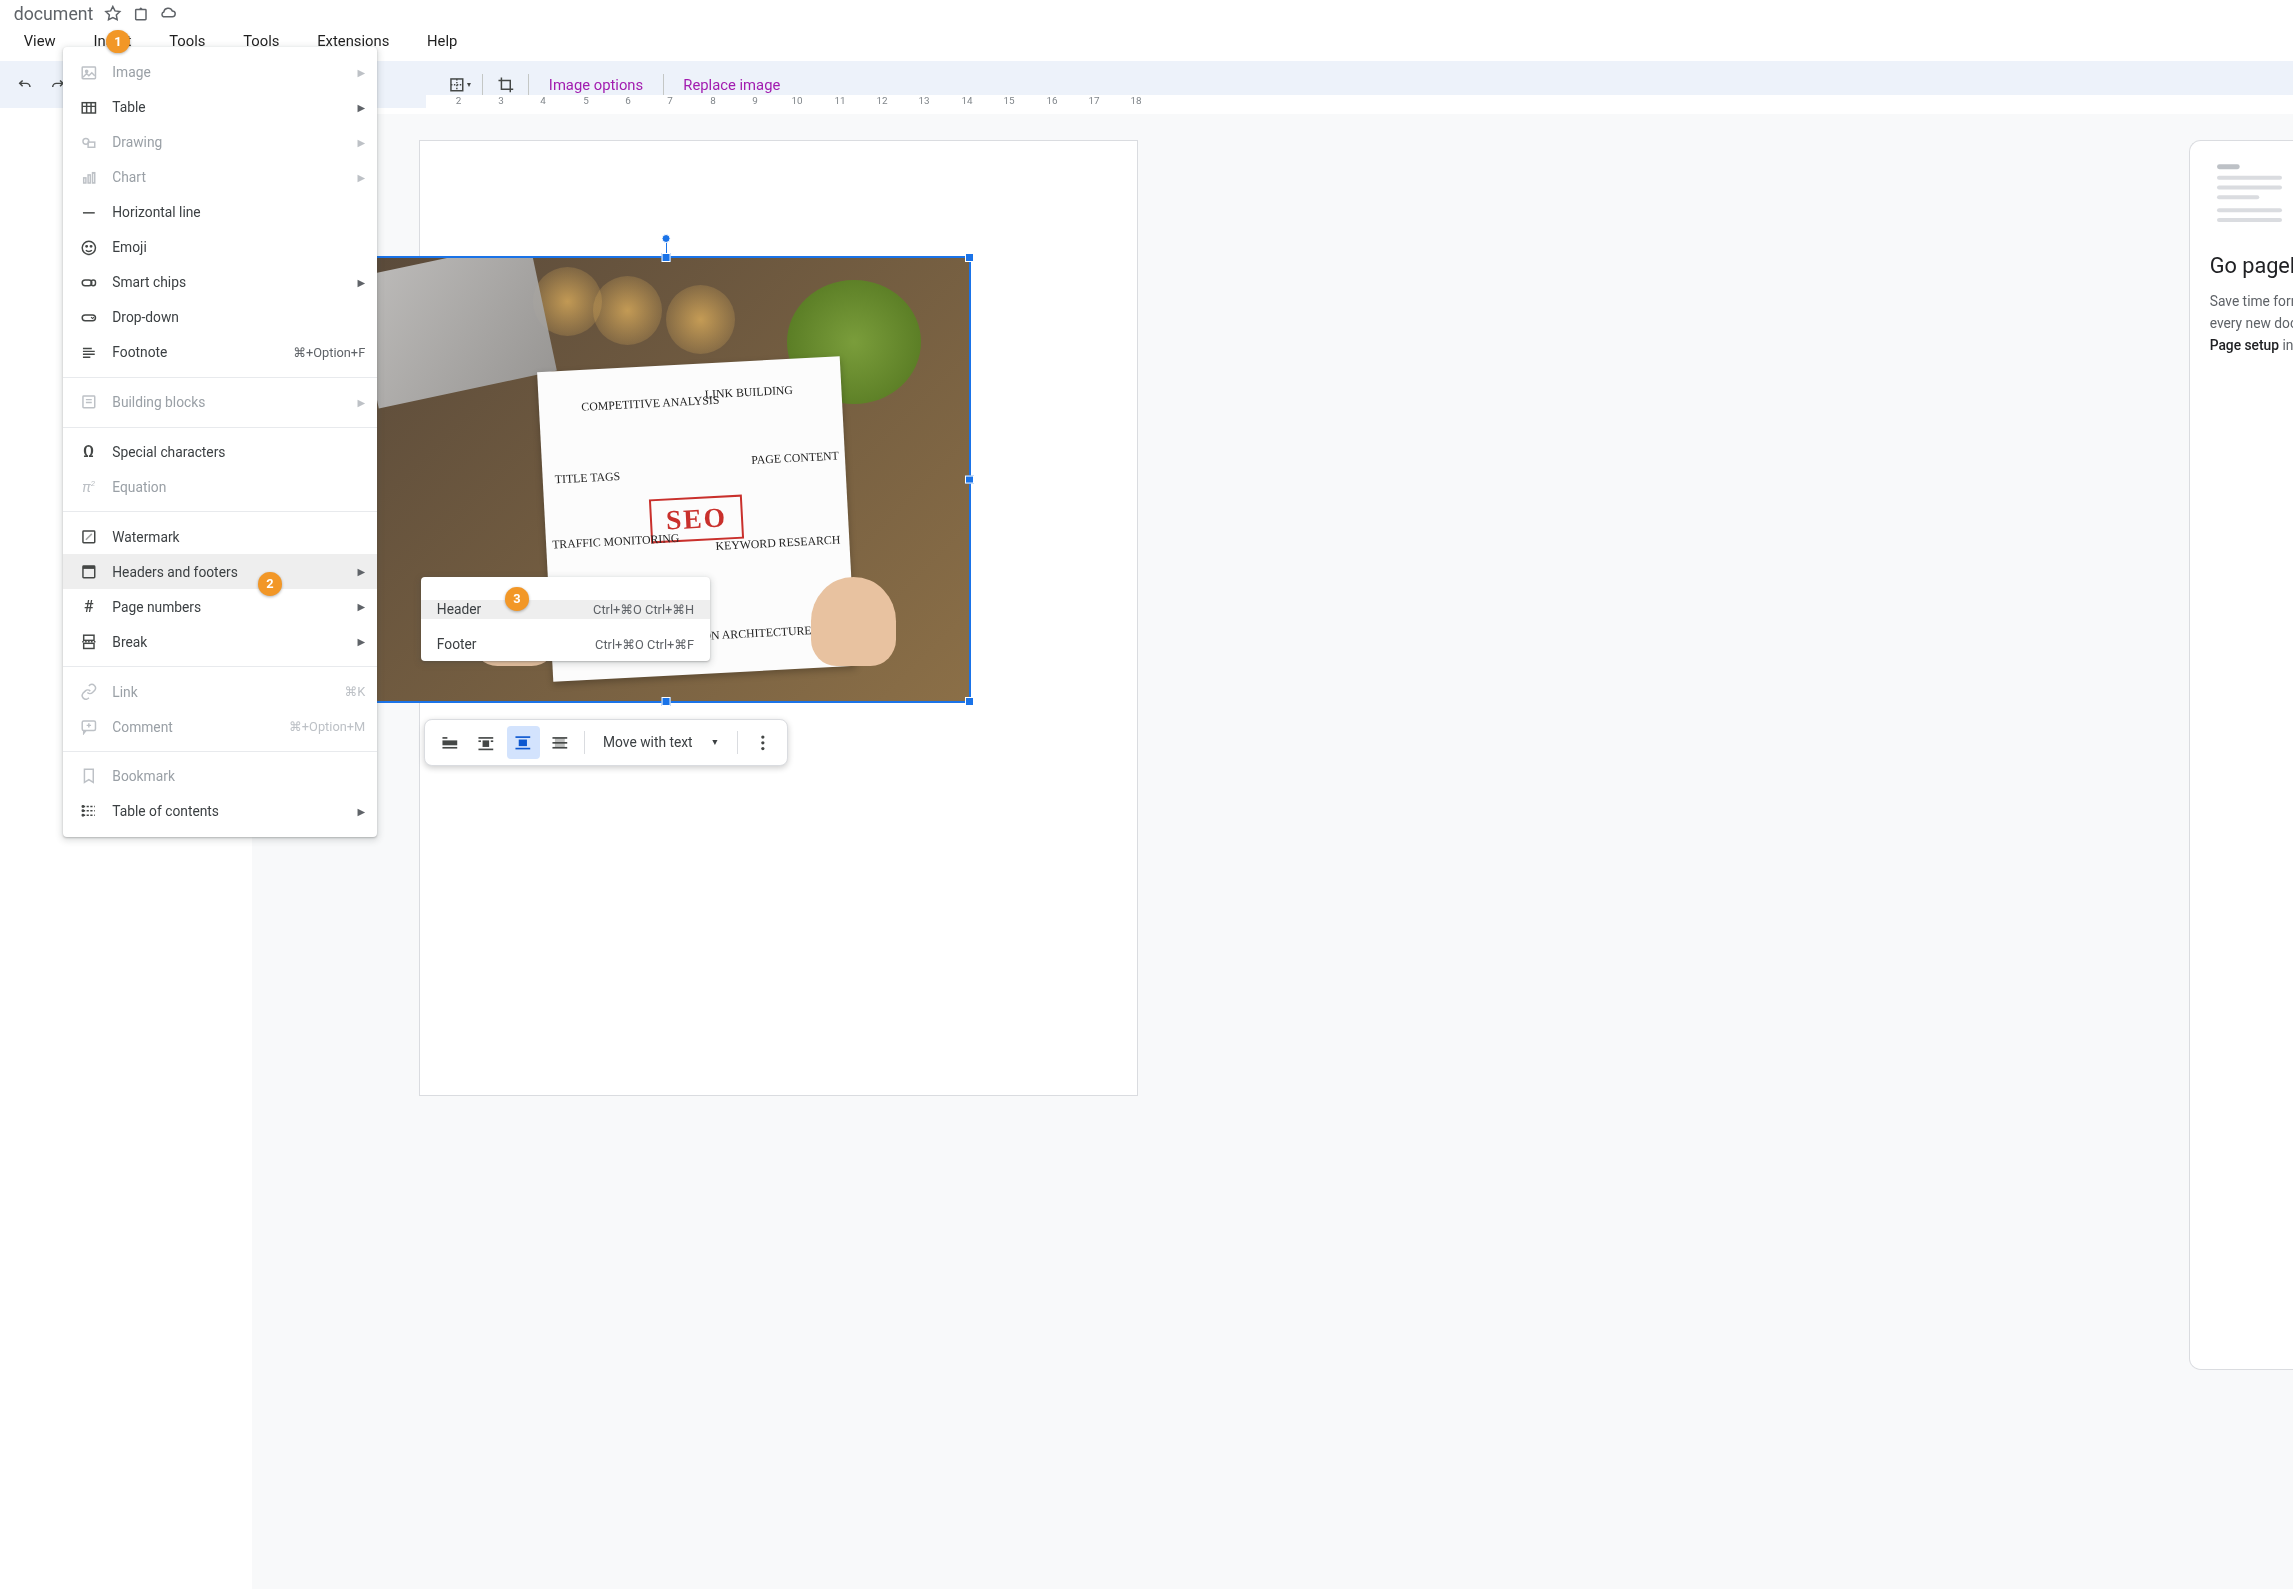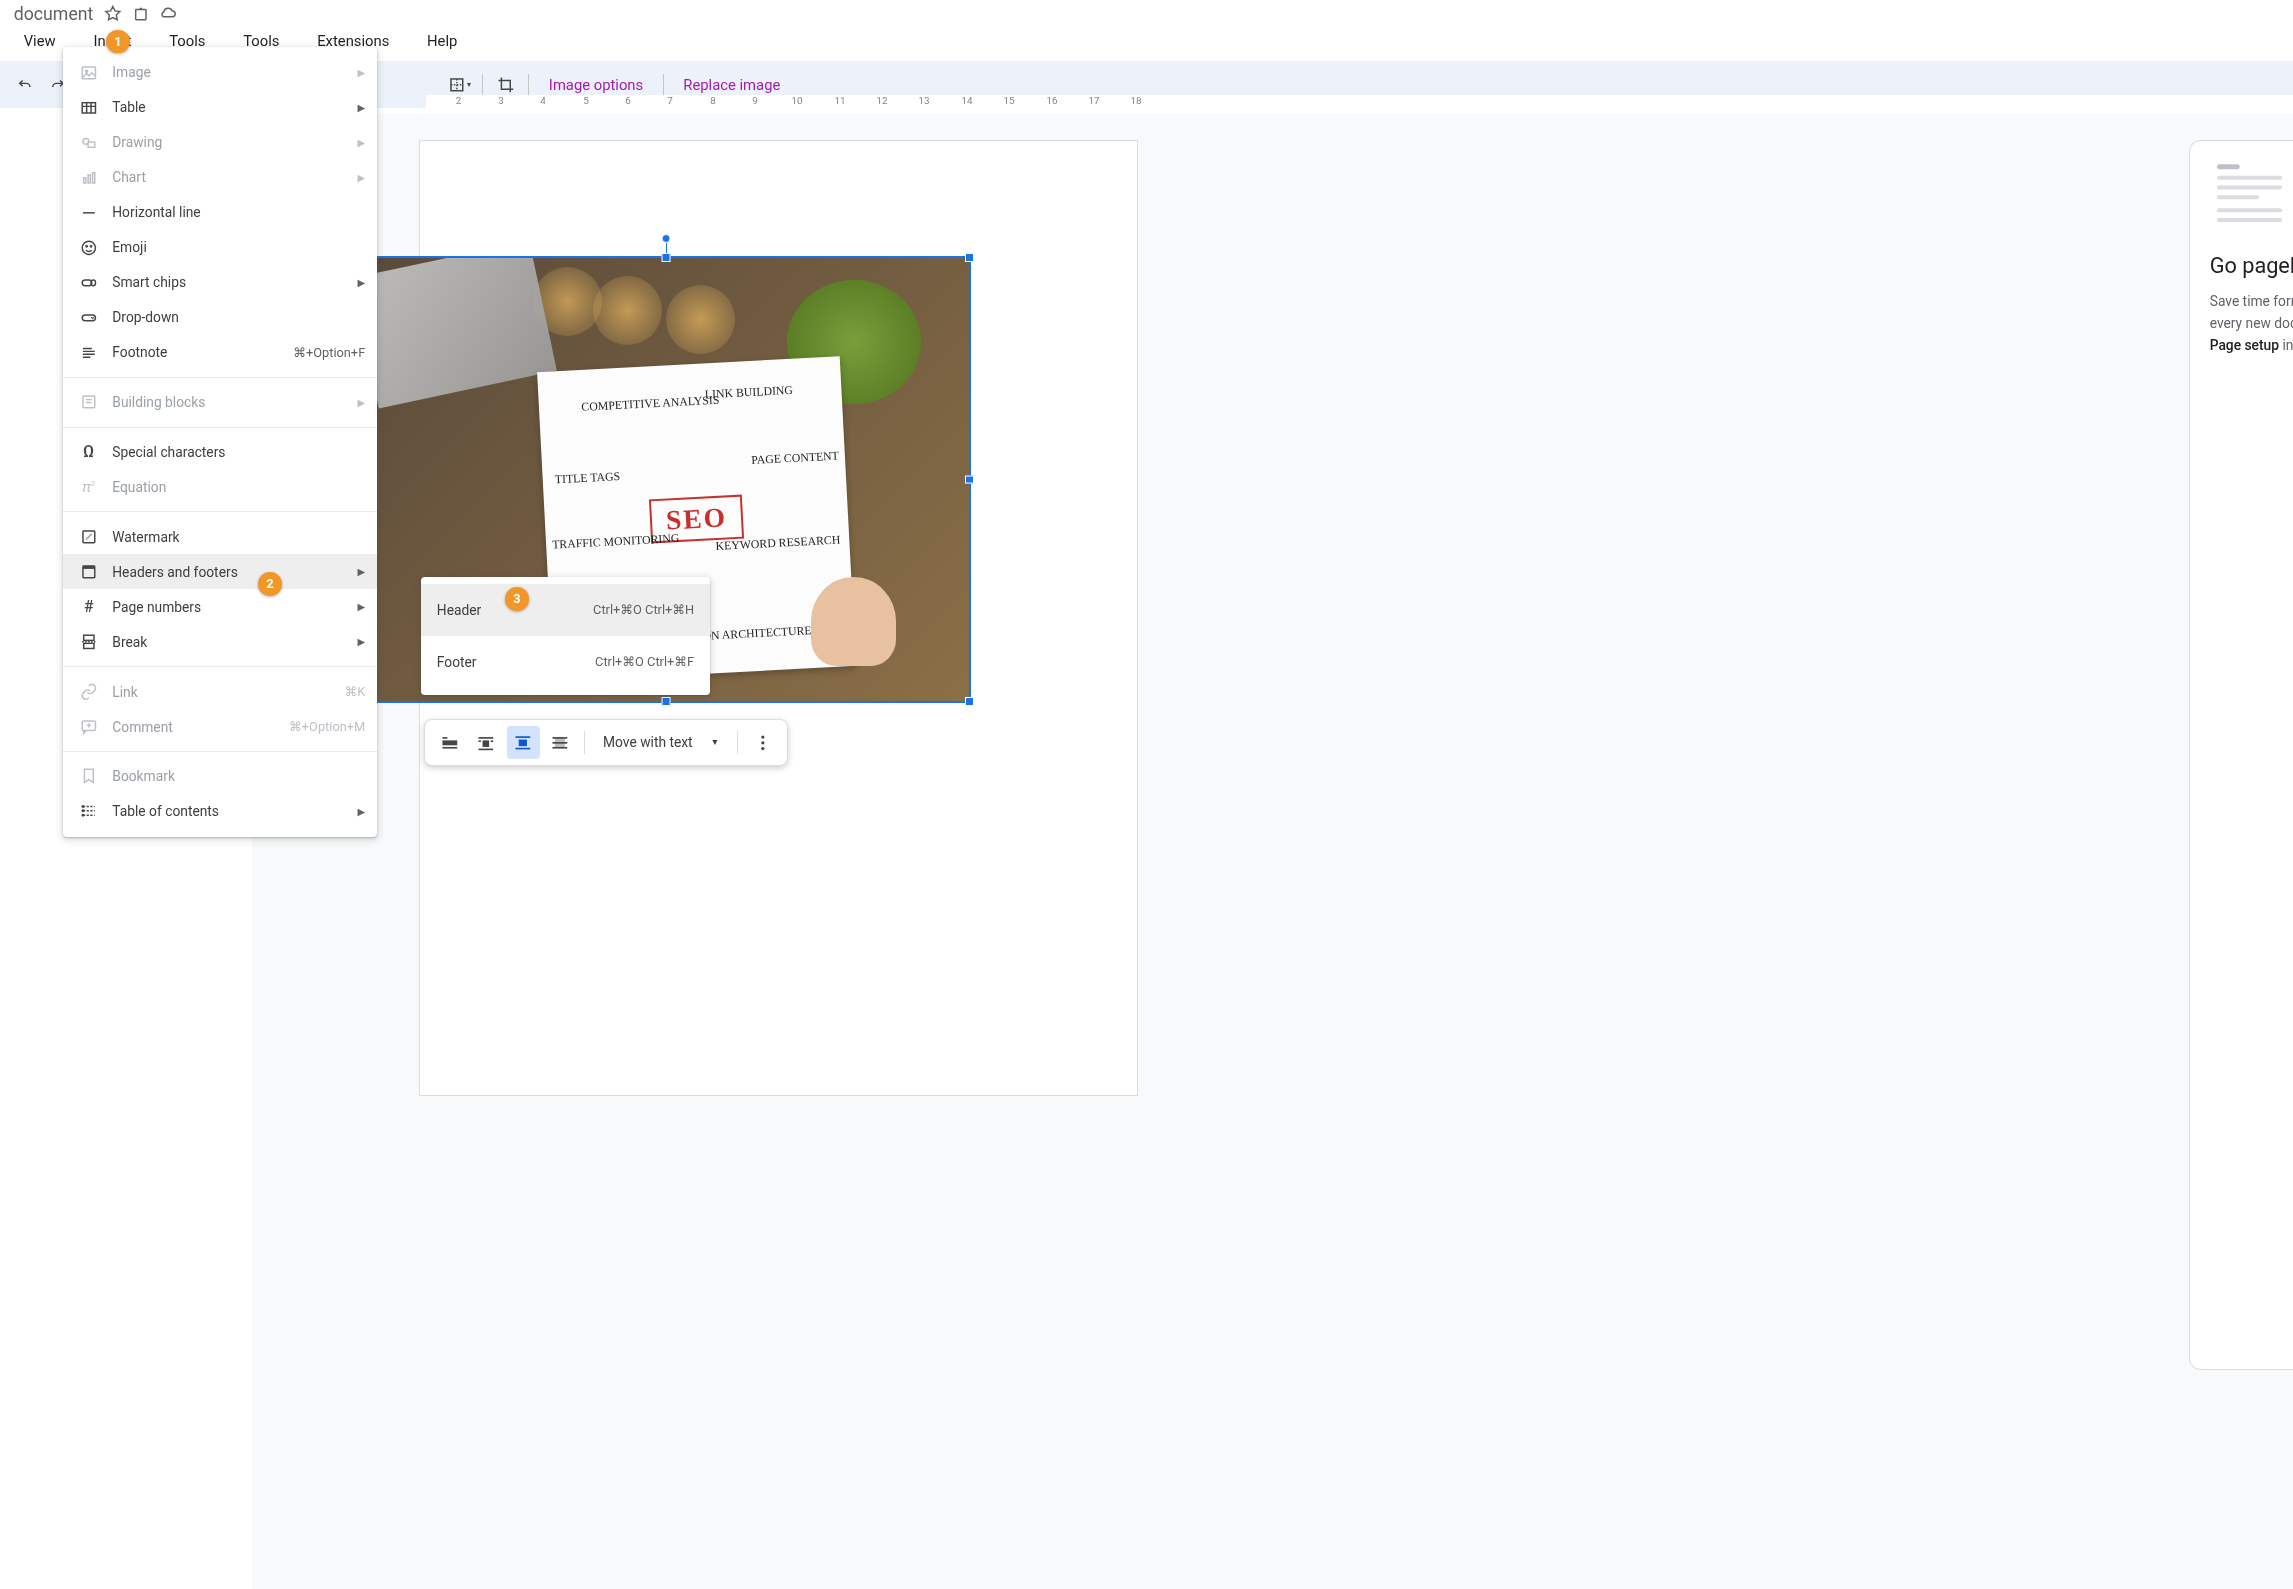--- a/index.html
+++ b/index.html
@@ -55,21 +55,21 @@
 .dm-item.disabled { color: #9aa0a6; cursor: default; }
 .dm-icon { width: 19.7px; height: 19.7px; margin-right: 13.8px; display: flex; align-items: center; justify-content: center; color: inherit; }
 .dm-label { flex: 1; }
 .dm-shortcut { font-size: 12.8px; color: #5f6368; }
 .dm-item.disabled .dm-shortcut { color: #bdc1c6; }
 .dm-arrow { color: #5f6368; font-size: 9.9px; }
 .dm-item.disabled .dm-arrow { color: #bdc1c6; }
 .dm-sep { height: 1px; background: #e8eaed; margin: 6.9px 0; }
 
 .submenu { position: absolute; left: 421px; top: 577px; width: 289px; background: #fff; border-radius: 3.9px; box-shadow: 0 2px 5.9px 2px rgba(60,64,67,.15), 0 1px 2px rgba(60,64,67,.3); padding: 6.9px 0; z-index: 110; }
-.sm-item { display: flex; align-items: center; height: 52px; padding: 0 15.8px; font-size: 13.8px; color: #3c4043; cursor: pointer; }
+.sm-item { display: flex; align-items: center; height: 19px; padding: 0 15.8px; font-size: 13.8px; color: #3c4043; cursor: pointer; margin-top: 16px; }
 .sm-item:hover, .sm-item.hover { background: #eeeeee; }
 .sm-label { flex: 1; }
 .sm-shortcut { font-size: 12.8px; color: #5f6368; }
 
 .side-card { position: absolute; right: 0; top: 140px; bottom: 219px; width: 104px; background: #fff; border: 1px solid #dadce0; border-right: none; border-radius: 11.8px 0 0 11.8px; padding: 19.7px 0 0 19.7px; overflow: hidden; }
 .skel-lines { margin-bottom: 27.6px; }
 .side-title { font-size: 21.7px; color: #202124; margin-bottom: 11.8px; white-space: nowrap; }
 .side-body { font-size: 13.8px; color: #5f6368; line-height: 1.6; white-space: nowrap; }
 .side-body b { color: #202124; font-weight: 500; }
 

